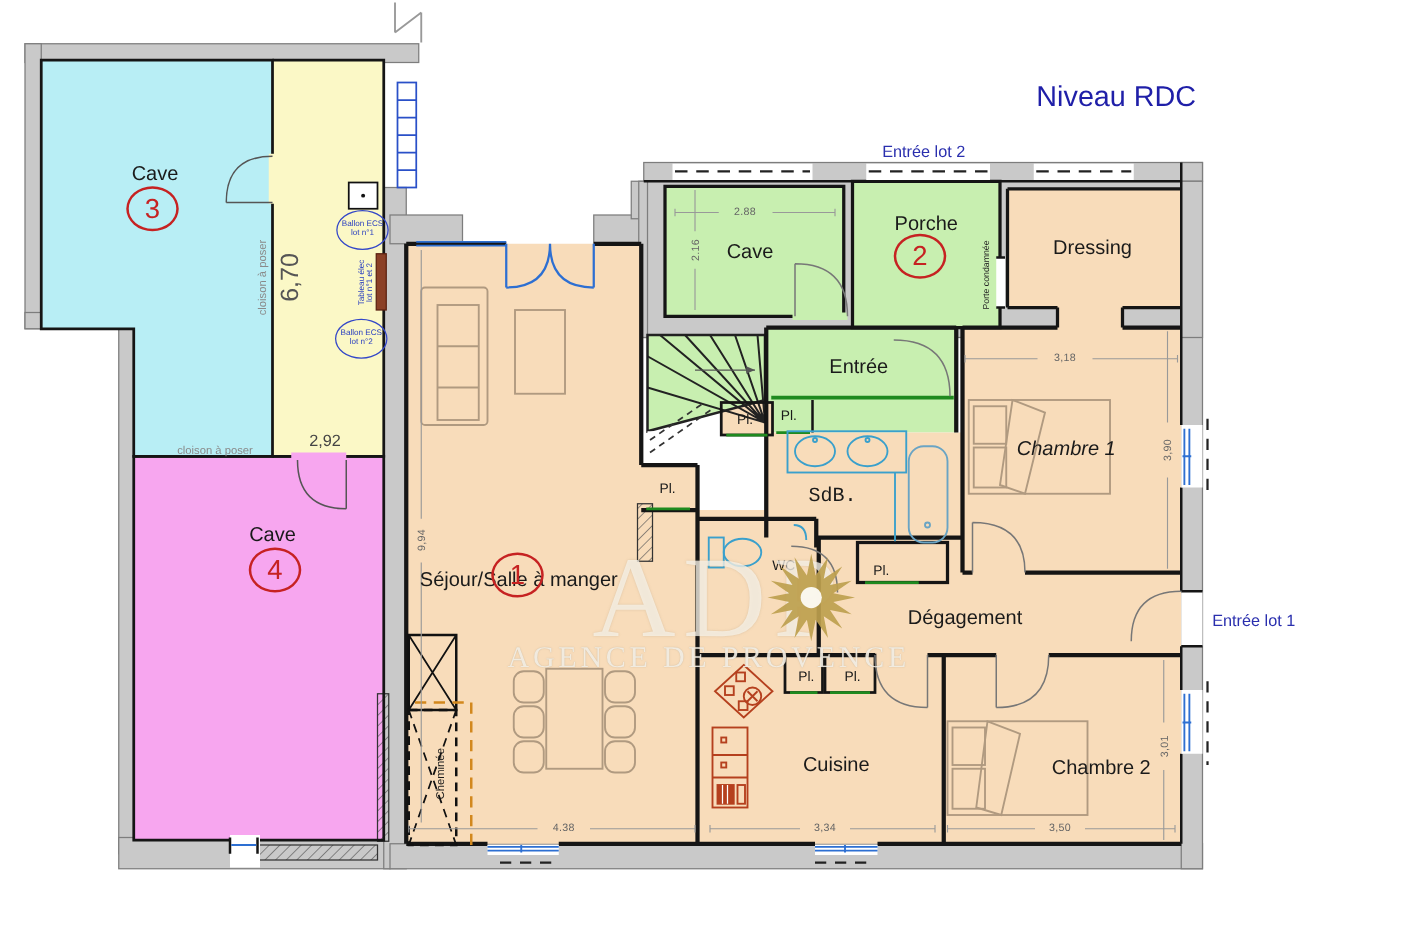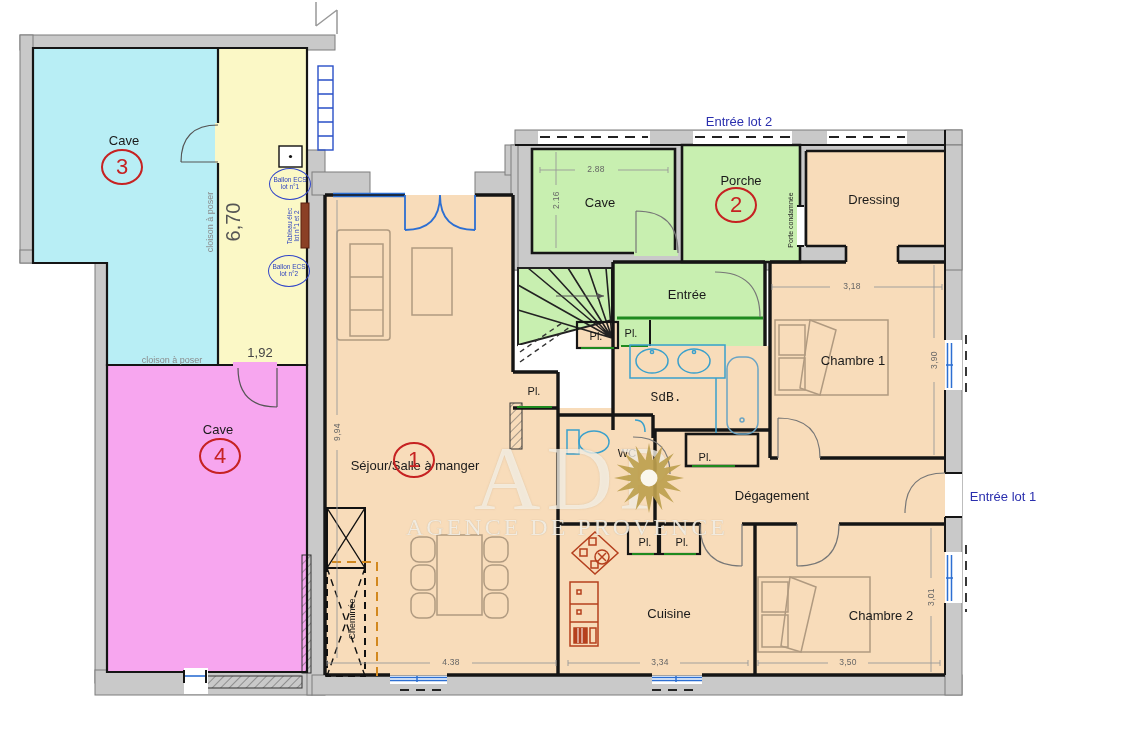--- a/index.html
+++ b/index.html
@@ -2,21 +2,21 @@
 <html><head>
 <meta charset="utf-8">
 <style>
   html,body{margin:0;padding:0;background:#fff;}
   #stage{position:relative;width:1132px;height:754px;background:#fff;overflow:hidden;
          font-family:"Liberation Sans",sans-serif;}
   #plan-svg{position:absolute;left:0;top:0;z-index:1;}
   .lbl{position:absolute;transform:translate(-50%,-50%);white-space:nowrap;
        color:#1a1a1a;z-index:5;pointer-events:none;}
   .v{transform:translate(-50%,-50%) rotate(-90deg);}
-  .rm{font-size:13px;}
+  .rm{font-size:16px;}
   .sm{font-size:11px;}
   .dim{font-size:8.5px;color:#666;letter-spacing:.3px;}
   .dimbig{font-size:20px;color:#555;}
   .dimmed{font-size:13px;color:#444;}
   .gray{color:#8a8a8a;font-size:9px;}
   .tiny{font-size:7px;color:#222;}
   .title{font-size:23px;color:#1f1fa8;}
   .entry{font-size:13px;color:#2a2fae;}
   .num{position:absolute;transform:translate(-50%,-50%);z-index:5;width:38px;height:32px;
        border:2px solid #c62222;border-radius:50%;color:#c62222;font-size:22px;
@@ -262,41 +262,42 @@
     <path d="M772,287 H830 M874,287 H942"></path>
     <path d="M540,170 H575 M618,170 H668"></path>
     <path d="M556,152 V185 M556,215 V248"></path>
     <path d="M337,200 V415 M337,450 V658"></path>
     <path d="M934,265 V338 M934,382 V455"></path>
     <path d="M931,528 V578 M931,616 V672"></path>
     <path d="M327,660 L327,666 M556,660 L556,666 M568,660 L568,666 M748,660 L748,666 M758,660 L758,666 M940,660 L940,666 M772,284 L772,290 M942,284 L942,290 M540,167 L540,173 M668,167 L668,173"></path>
   </g>
 </svg>
 
+<div class="lbl title" style="left:893px;top:77px;">Niveau RDC</div>
 
 <div class="lbl entry" style="left:739px;top:121px;">Entrée lot 2</div>
 <div class="lbl entry" style="left:1003px;top:496px;">Entrée lot 1</div>
 
 <div class="lbl rm" style="left:124px;top:140px;">Cave</div>
 <div class="num" style="left:122px;top:167px;">3</div>
 
 <div class="lbl rm" style="left:218px;top:429px;">Cave</div>
 <div class="num" style="left:220px;top:456px;">4</div>
 
 <div class="lbl rm" style="left:600px;top:202px;">Cave</div>
 
 <div class="lbl rm" style="left:741px;top:180px;">Porche</div>
 <div class="num" style="left:736px;top:205px;">2</div>
 
 <div class="lbl rm" style="left:415px;top:434px;margin-top:31px;">Séjour/Salle à manger</div>
 <div class="num" style="left:414px;top:460px;">1</div>
 
 <div class="lbl rm" style="left:874px;top:199px;">Dressing</div>
 <div class="lbl rm" style="left:687px;top:294px;">Entrée</div>
-<div class="lbl rm" style="left:853px;top:360px;">Chambre 1</div>
+<div class="lbl rm" style="left:853px;top:360px;font-style:italic;">Chambre 1</div>
 <div class="lbl rm" style="left:666px;top:397px;font-family:Liberation Mono, monospace;">SdB.</div>
 <div class="lbl sm" style="left:627px;top:453px;text-align:center;">WC</div>
 <div class="lbl rm" style="left:772px;top:495px;">Dégagement</div>
 <div class="lbl rm" style="left:669px;top:613px;">Cuisine</div>
 <div class="lbl rm" style="left:843px;top:615px;margin-left:38px;">Chambre 2</div>
 
 <div class="lbl sm" style="left:596px;top:336px;">Pl.</div>
 <div class="lbl sm" style="left:631px;top:333px;">Pl.</div>
 <div class="lbl sm" style="left:534px;top:391px;">Pl.</div>
 <div class="lbl sm" style="left:705px;top:457px;">Pl.</div>
@@ -306,21 +307,21 @@
 <div class="lbl v" style="left:352px;top:619px;font-size:9px;">Cheminée</div>
 <div class="lbl v tiny" style="left:790px;top:220px;">Porte condamnée</div>
 <div class="lbl v gray" style="left:210px;top:222px;">cloison à poser</div>
 <div class="lbl gray" style="left:172px;top:360px;">cloison à poser</div>
 
 <div class="ballon" style="left:290px;top:184px;">Ballon ECS lot n°1</div>
 <div class="ballon" style="left:289px;top:271px;">Ballon ECS lot n°2</div>
 <div class="lbl v tableau-v" style="left:293px;top:226px;width:44px;white-space:normal;">Tableau élec lot n°1 et 2</div>
 
 <div class="lbl v dimbig" style="left:233px;top:222px;">6,70</div>
-<div class="lbl dimmed" style="left:260px;top:352px;">1,92</div>
+<div class="lbl dimmed" style="left:260px;top:352px;">2,92</div>
 <div class="lbl v dim" style="left:337px;top:432px;">9,94</div>
 <div class="lbl dim" style="left:451px;top:662px;">4.38</div>
 <div class="lbl dim" style="left:596px;top:169px;">2.88</div>
 <div class="lbl v dim" style="left:556px;top:200px;">2.16</div>
 <div class="lbl dim" style="left:852px;top:286px;">3,18</div>
 <div class="lbl v dim" style="left:934px;top:360px;">3,90</div>
 <div class="lbl dim" style="left:660px;top:662px;">3,34</div>
 <div class="lbl dim" style="left:848px;top:662px;">3,50</div>
 <div class="lbl v dim" style="left:931px;top:597px;">3,01</div>
 

